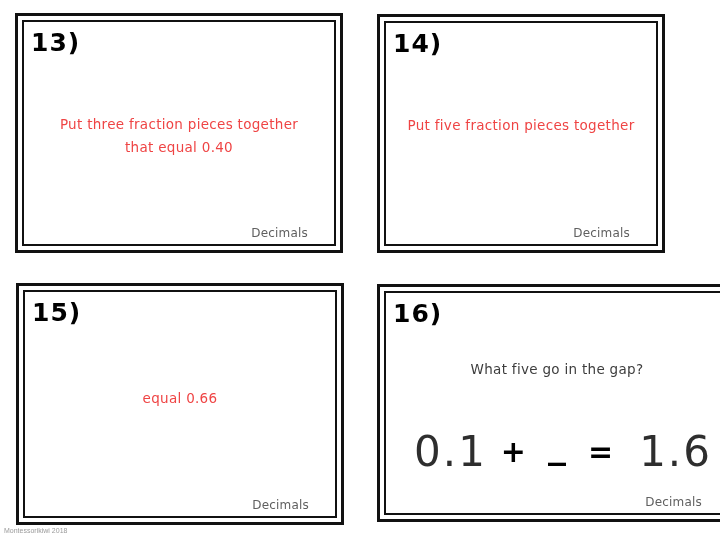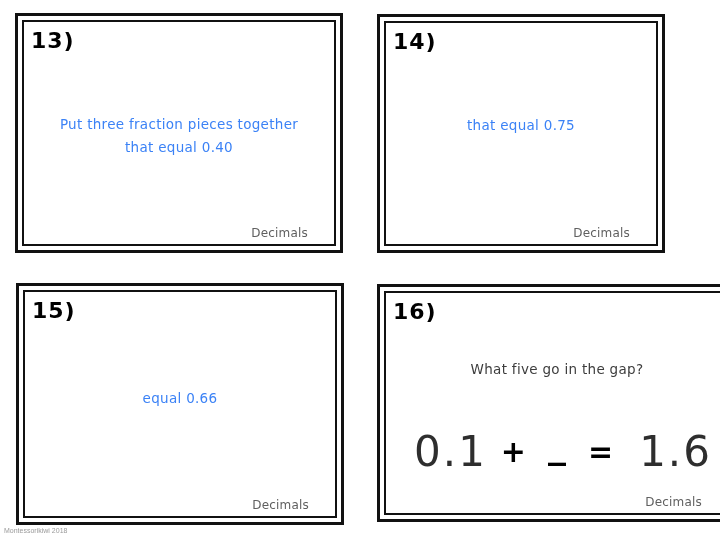--- a/index.html
+++ b/index.html
@@ -16,31 +16,31 @@
     position: relative;
     width: 100%;
     height: 100%;
     border: 2px solid #111111;
     background: #ffffff;
   }
   .card-number {
     position: absolute;
     top: 6px;
     left: 7px;
-    font-size: 22px;
+    font-size: 25px;
     font-weight: bold;
     letter-spacing: 1px;
     color: #000000;
   }
   .card-body {
     position: absolute;
     left: 0;
     right: 0;
     text-align: center;
-    color: #3b82f6;
+    color: #ef4444;
     font-size: 13.5px;
     letter-spacing: 0.3px;
     line-height: 23px;
   }
   .card-body-q13 { top: 91px; }
   .card-body-q14 { top: 91px; }
   .card-body-q15 { top: 95px; }
   .prompt-line {
     position: absolute;
     left: 0;
@@ -118,21 +118,21 @@
       <div class="question-line">that equal 0.40</div>
     </div>
     <div class="card-footer">Decimals</div>
   </div>
 </div>
 
 <div class="card card-14">
   <div class="card-inner">
     <div class="card-number">14)</div>
     <div class="card-body card-body-q14">
-      <div class="question-line">that equal 0.75</div>
+      <div class="question-line">Put five fraction pieces together</div>
     </div>
     <div class="card-footer">Decimals</div>
   </div>
 </div>
 
 <div class="card card-15">
   <div class="card-inner">
     <div class="card-number">15)</div>
     <div class="card-body card-body-q15">
       <div class="question-line">equal 0.66</div>

